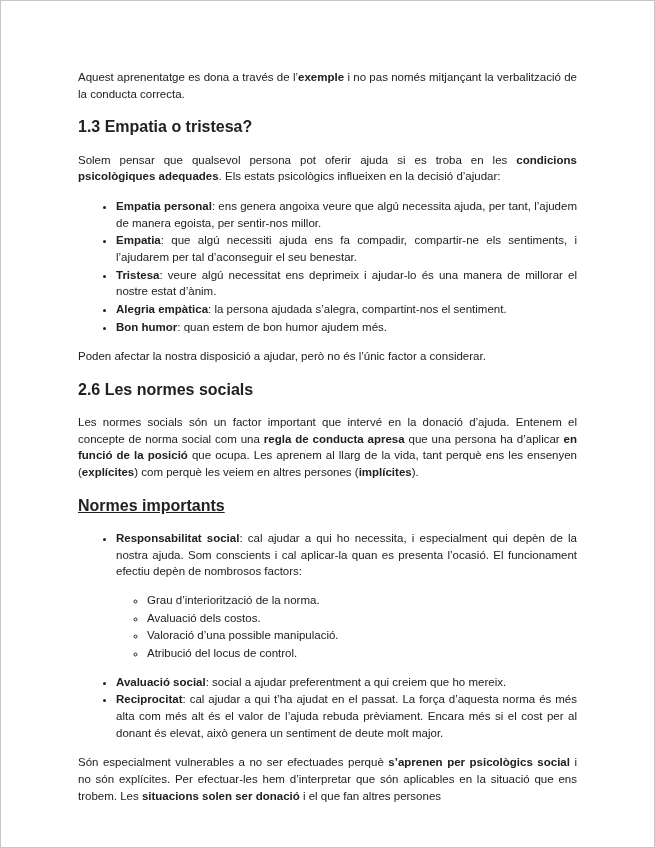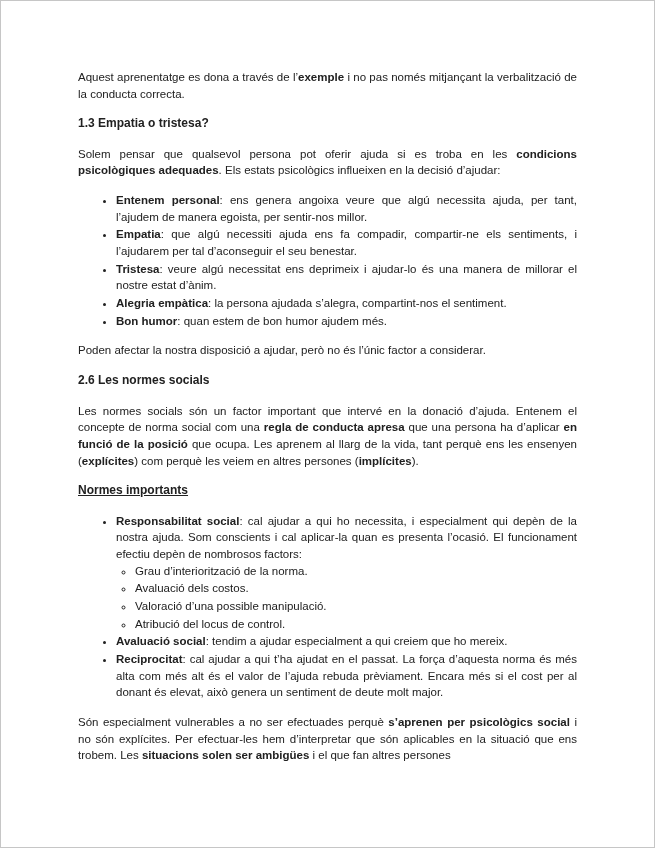--- a/index.html
+++ b/index.html
@@ -22,64 +22,64 @@
     height: 100%;
     padding: 68px 77px 40px 77px;
     font-size: 11.5px;
     line-height: 1.45;
   }
   .doc p {
     margin: 0 0 13px 0;
     text-align: justify;
   }
   .doc h3 {
-    font-size: 12px;
+    font-size: 16px;
     font-weight: bold;
     margin: 1px 0 13px 0;
   }
   .doc h3.u { text-decoration: underline; }
   .doc ul {
     margin: 0 0 13px 0;
     padding-left: 38px;
     list-style-type: disc;
   }
   .doc ul ul {
     list-style-type: circle;
-    margin: 0;
+    margin: 12px;
     padding-left: 19px;
   }
   .doc li {
     text-align: justify;
     margin: 0 0 1px 0;
   }
   .b { font-weight: bold; }
   .u { text-decoration: underline; }
 </style>
 </head>
 <body>
 
 <div class="doc">
     <p><span>Aquest aprenentatge es dona a través de l’</span><span class="b">exemple</span><span> i no pas només mitjançant la verbalització de la conducta correcta.</span></p>
     <h3><span class="b">1.3 Empatia o tristesa?</span></h3>
     <p><span>Solem pensar que qualsevol persona pot oferir ajuda si es troba en les </span><span class="b">condicions psicològiques adequades</span><span>. Els estats psicològics influeixen en la decisió d’ajudar:</span></p>
     <ul>
-      <li><span class="b">Entenem personal</span><span>: ens genera angoixa veure que algú necessita ajuda, per tant, l’ajudem de manera egoista, per sentir-nos millor.</span></li>
+      <li><span class="b">Empatia personal</span><span>: ens genera angoixa veure que algú necessita ajuda, per tant, l’ajudem de manera egoista, per sentir-nos millor.</span></li>
       <li><span class="b">Empatia</span><span>: que algú necessiti ajuda ens fa compadir, compartir-ne els sentiments, i l’ajudarem per tal d’aconseguir el seu benestar.</span></li>
       <li><span class="b">Tristesa</span><span>: veure algú necessitat ens deprimeix i ajudar-lo és una manera de millorar el nostre estat d’ànim.</span></li>
       <li><span class="b">Alegria empàtica</span><span>: la persona ajudada s’alegra, compartint-nos el sentiment.</span></li>
       <li><span class="b">Bon humor</span><span>: quan estem de bon humor ajudem més.</span></li>
     </ul>
     <p><span>Poden afectar la nostra disposició a ajudar, però no és l’únic factor a considerar.</span></p>
     <h3><span class="b">2.6 Les normes socials</span></h3>
     <p><span>Les normes socials són un factor important que intervé en la donació d’ajuda. Entenem el concepte de norma social com una </span><span class="b">regla de conducta apresa</span><span> que una persona ha d’aplicar </span><span class="b">en funció de la posició</span><span> que ocupa. Les aprenem al llarg de la vida, tant perquè ens les ensenyen (</span><span class="b">explícites</span><span>) com perquè les veiem en altres persones (</span><span class="b">implícites</span><span>).</span></p>
     <h3 class="u"><span class="b">Normes importants</span></h3>
     <ul>
       <li><span class="b">Responsabilitat social</span><span>: cal ajudar a qui ho necessita, i especialment qui depèn de la nostra ajuda.  Som conscients i cal aplicar-la quan es presenta l’ocasió. El funcionament efectiu depèn de nombrosos factors:</span><ul>
           <li><span>Grau d’interiorització de la norma.</span></li>
           <li><span>Avaluació dels costos.</span></li>
           <li><span>Valoració d’una possible manipulació.</span></li>
           <li><span>Atribució del locus de control.</span></li>
         </ul></li>
-      <li><span class="b">Avaluació social</span><span>: tendim a ajudar especialment a qui creiem que ho mereix.</span></li>
+      <li><span class="b">Avaluació social</span><span>: social a ajudar preferentment a qui creiem que ho mereix.</span></li>
       <li><span class="b">Reciprocitat</span><span>: cal ajudar a qui t’ha ajudat en el passat. La força d’aquesta norma és més alta com més alt és el valor de l’ajuda rebuda prèviament. Encara més si el cost per al donant és elevat, això genera un sentiment de deute molt major.</span></li>
     </ul>
-    <p><span>Són especialment vulnerables a no ser efectuades perquè </span><span class="b">s’aprenen per psicològics social</span><span> i no són explícites. Per efectuar-les hem d’interpretar que són aplicables en la situació que ens trobem. Les </span><span class="b">situacions solen ser ambigües</span><span> i el que fan altres persones</span></p>
+    <p><span>Són especialment vulnerables a no ser efectuades perquè </span><span class="b">s’aprenen per psicològics social</span><span> i no són explícites. Per efectuar-les hem d’interpretar que són aplicables en la situació que ens trobem. Les </span><span class="b">situacions solen ser donació</span><span> i el que fan altres persones</span></p>
   </div>
 
 </body></html>

